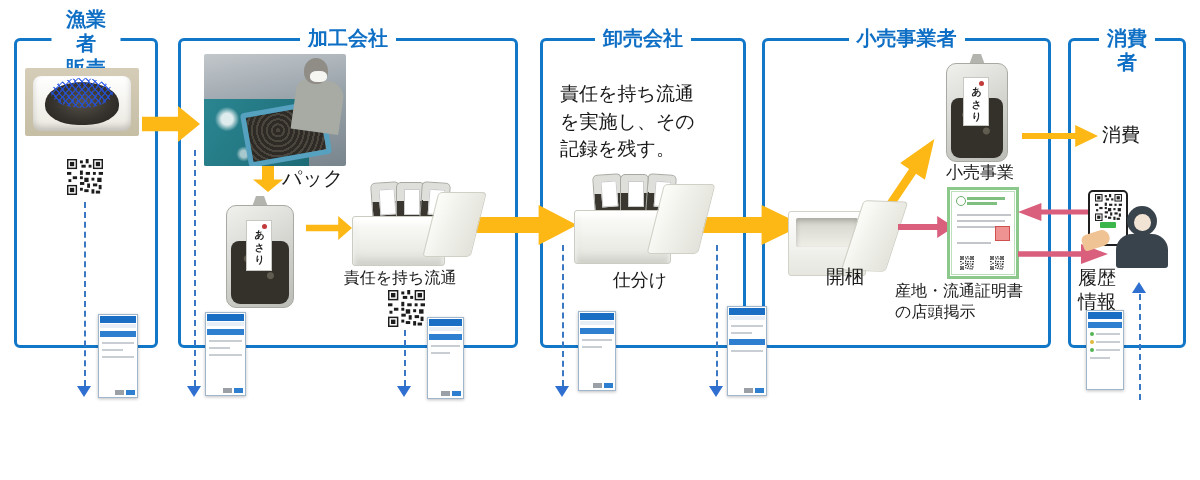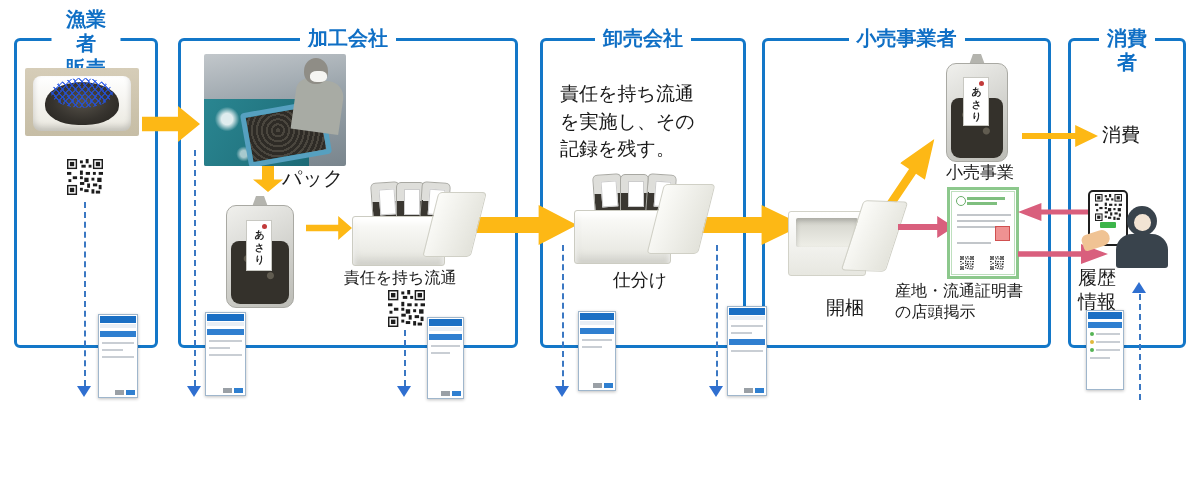--- a/index.html
+++ b/index.html
@@ -256,21 +256,21 @@
     <div class="fp-lid"></div>
   </div>
   <div class="lbl" style="left:575px;top:268px;width:130px;text-align:center;font-size:18px">仕分け</div>
 
   <div class="foamopen" style="left:788px;top:194px;width:108px;height:88px">
     <div class="fo-box">
         <i class="fo-in"></i>
       </div>
     <div class="fo-lid"></div>
   </div>
-  <div class="lbl" style="left:805px;top:295px;width:80px;text-align:center;font-size:19px">開梱</div>
+  <div class="lbl" style="left:805px;top:264px;width:80px;text-align:center;font-size:19px">開梱</div>
 
   <div class="bag" style="left:944px;top:54px;width:66px;height:108px">
     <i class="bag-tie"></i>
     <div class="bag-body"></div>
     <div class="bag-clams"></div>
     <div class="bag-tag">
       <span class="bag-tag-dot"></span>
       <span class="bag-tag-txt">あさり</span>
     </div>
   </div>

